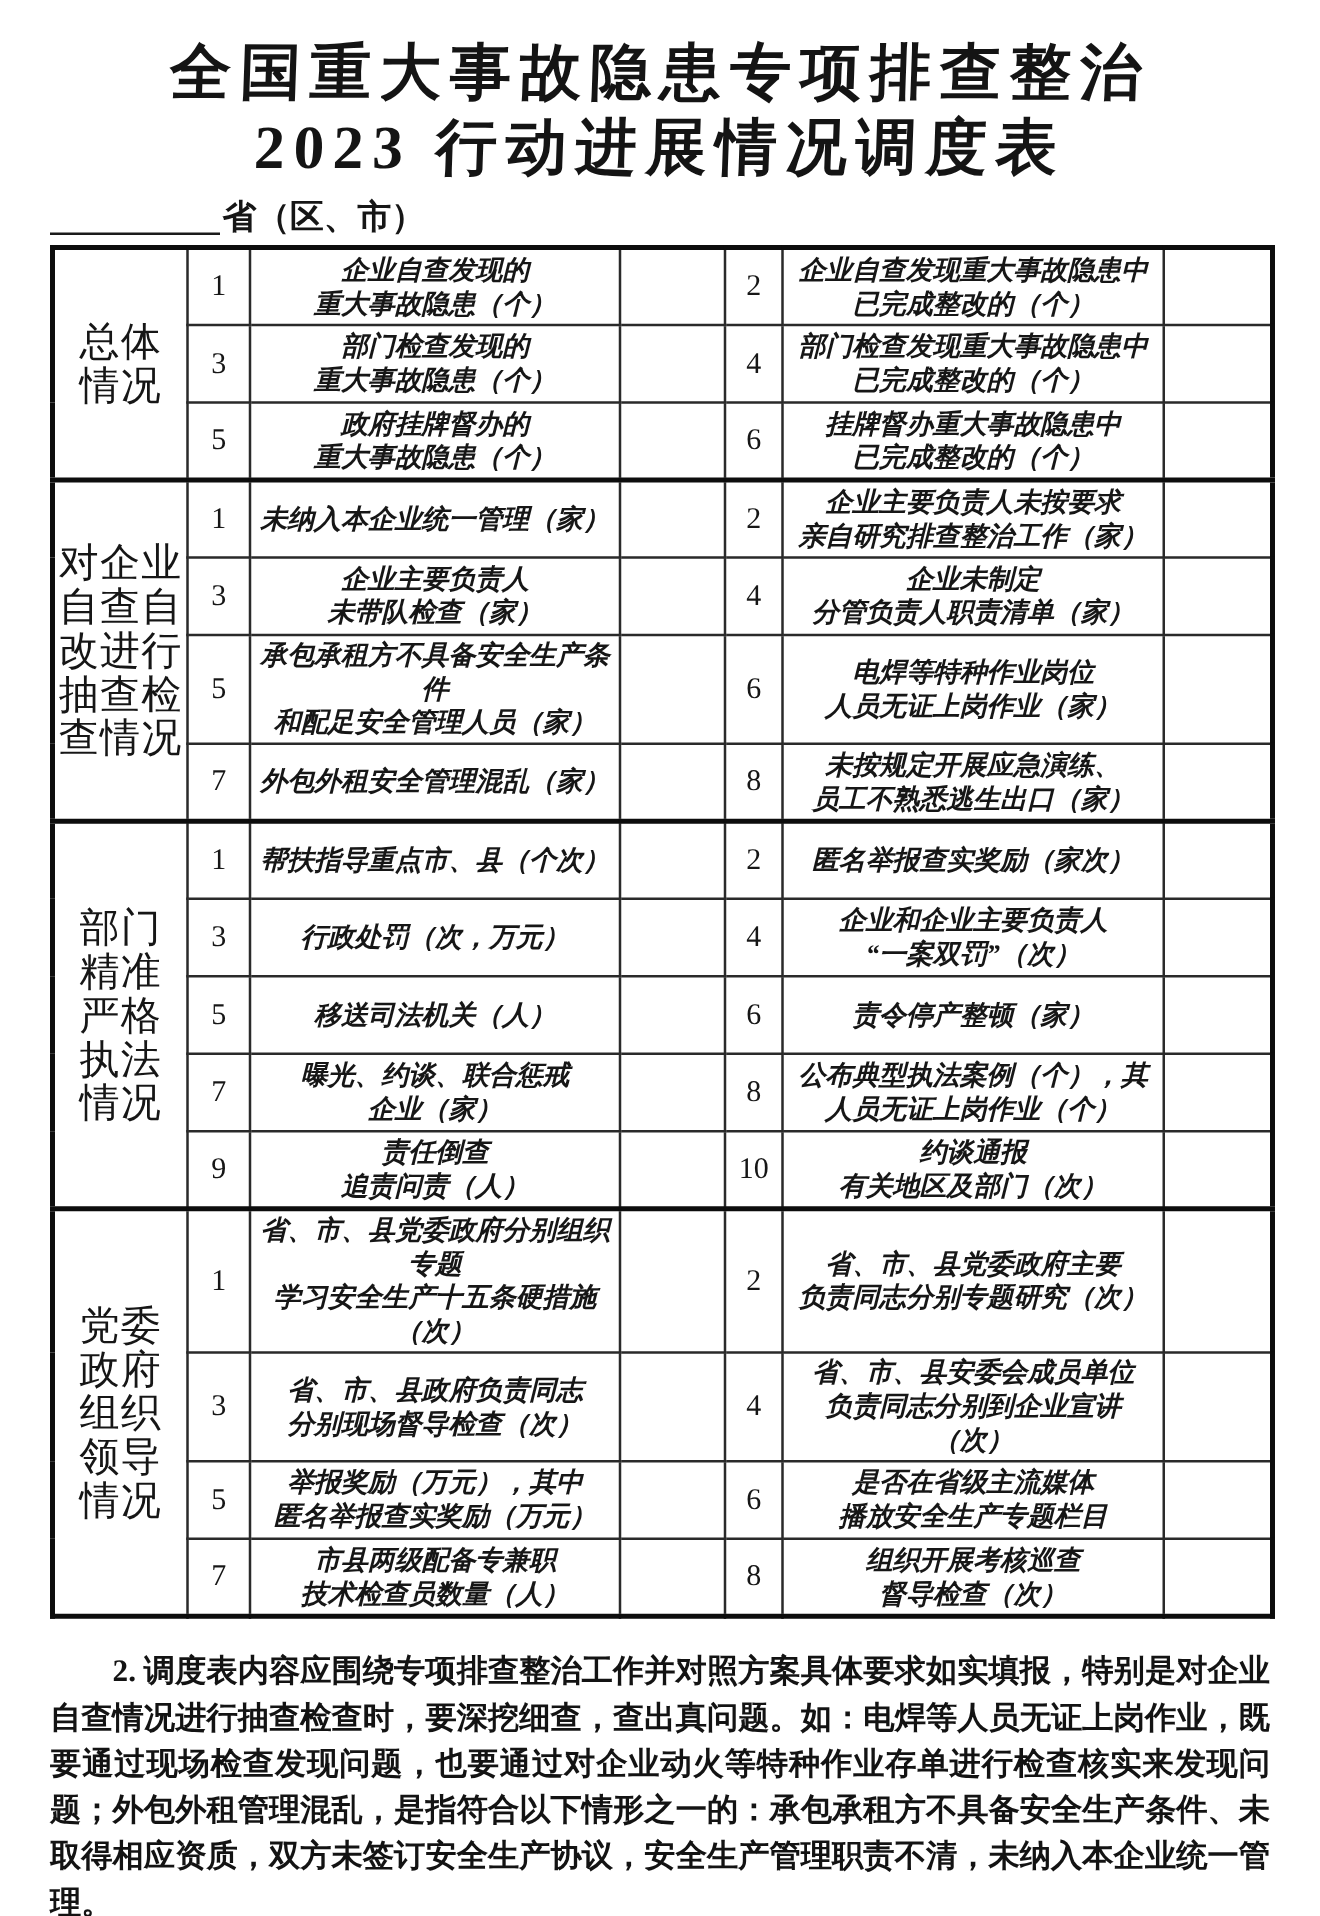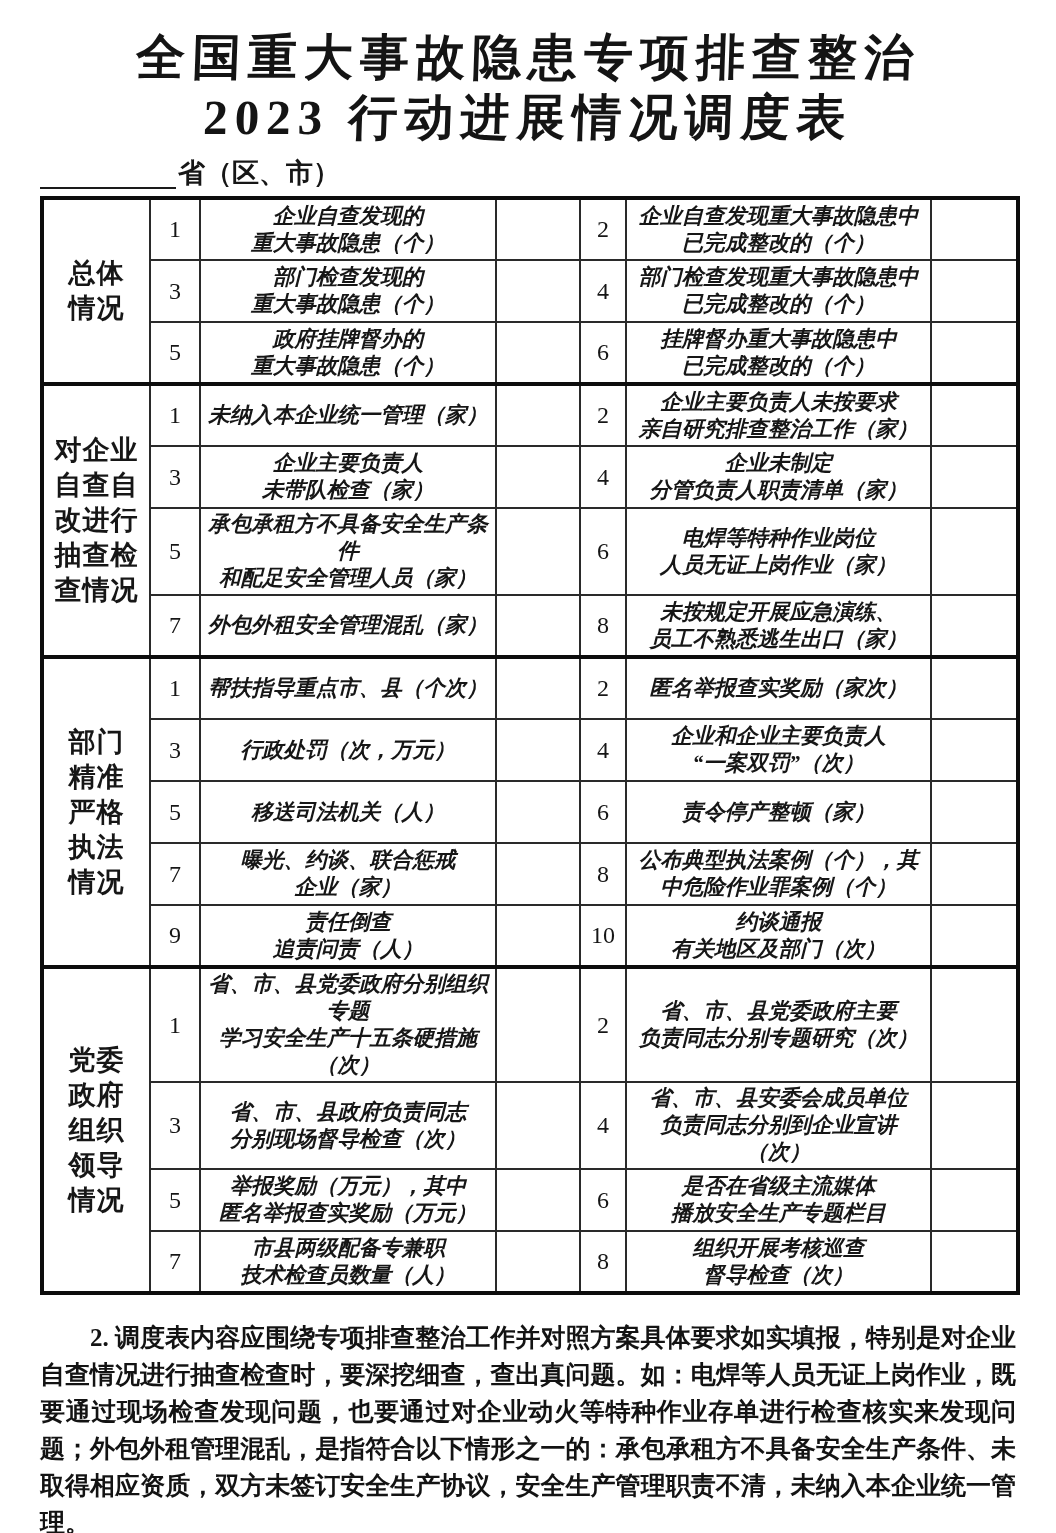--- a/index.html
+++ b/index.html
@@ -36,21 +36,21 @@
   
   .meta {
     display: flex;
     justify-content: space-between;
     align-items: flex-end;
     font-size: 27px;
     font-weight: bold;
     line-height: 34px;
     margin: 2px 0 6px 0;
   }
-  .meta-left { display: flex; align-items: center; }
+  .meta-left { display: flex; align-items: flex-start; }
   .blank-line {
     display: inline-block;
     width: 136px;
     height: 30px;
     border-bottom: 2.5px solid #1a1a1a;
     margin-right: 2px;
   }
   .meta-right { padding-right: 132px; white-space: pre; }
   
   table.sched {
@@ -62,22 +62,22 @@
   tbody.section { border-top: 4px solid #0d0d0d; }
   tbody.section:first-of-type { border-top: none; }
   td {
     border: 2px solid #2a2a2a;
     padding: 2px 3px;
     text-align: center;
     vertical-align: middle;
     overflow: hidden;
   }
   td.sec-label {
-    font-size: 27px;
-    font-weight: bold;
+    font-size: 32px;
+    font-weight: normal;
     line-height: 35px;
     letter-spacing: 1px;
     white-space: pre-line;
   }
   td.num {
     font-size: 24px;
     font-weight: 400;
     font-family: "Liberation Serif", "DejaVu Serif", serif;
   }
   td.txt {
@@ -238,21 +238,21 @@
           <td class="txt">责令停产整顿（家）</td>
           <td class="val"></td>
         </tr>
         <tr>
           <td class="num">7</td>
           <td class="txt">曝光、约谈、联合惩戒
 企业（家）</td>
           <td class="val"></td>
           <td class="num">8</td>
           <td class="txt">公布典型执法案例（个），其
-中危险作业罪案例（个）</td>
+人员无证上岗作业（个）</td>
           <td class="val"></td>
         </tr>
         <tr>
           <td class="num">9</td>
           <td class="txt">责任倒查
 追责问责（人）</td>
           <td class="val"></td>
           <td class="num">10</td>
           <td class="txt">约谈通报
 有关地区及部门（次）</td>

